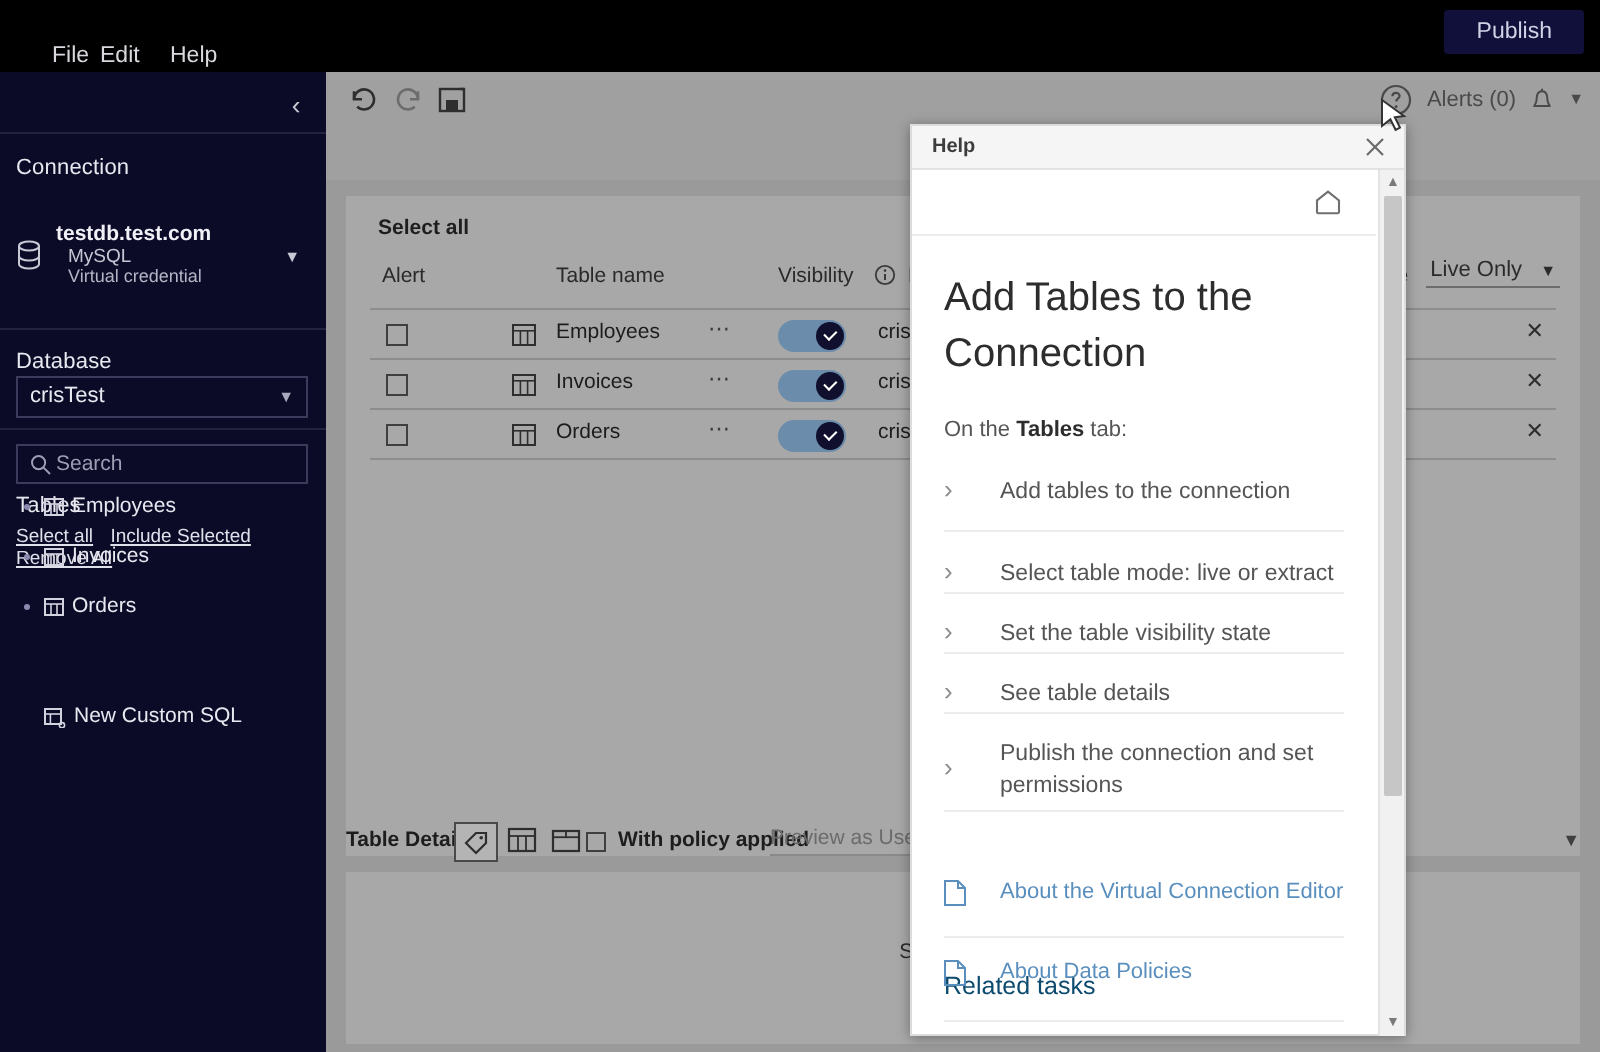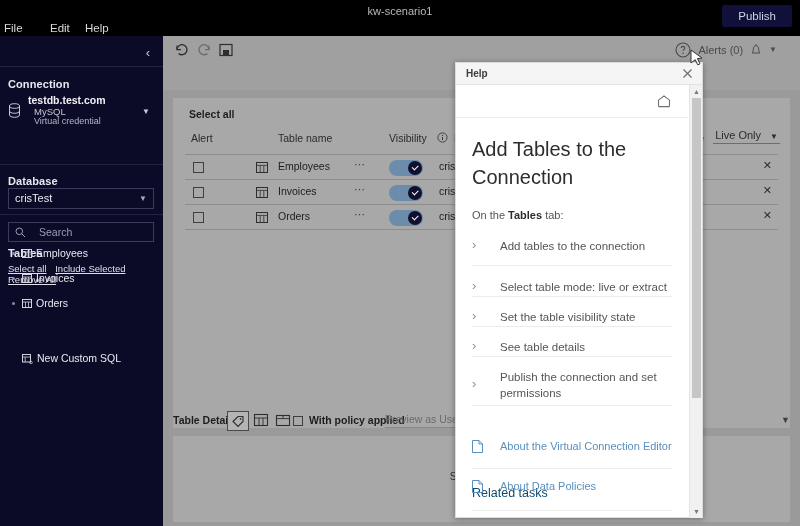--- a/index.html
+++ b/index.html
@@ -27,43 +27,43 @@
     position:absolute;top:0;font-size:11.5px;color:#d8d8de;line-height:16px;cursor:default;
   }
 
   
   .sidebar{position:absolute;left:0;top:36px;width:163px;height:490px;background:#0b0b28;color:#e6e6ee;}
   .sb-collapse{
     position:absolute;right:6px;top:8px;width:18px;height:18px;
     color:#c9c9d6;font-size:13px;line-height:18px;text-align:center;cursor:pointer;
   }
   .sb-divider{position:absolute;left:0;width:163px;height:1px;background:#23233f;}
-  .sb-label{font-size:11px;font-weight:bold;color:#e8e8f0;letter-spacing:.1px;}
+  .sb-label{font-size:11px;font-weight:normal;color:#e8e8f0;letter-spacing:.1px;}
   .conn-hdr{position:absolute;left:8px;top:42px;}
-  .conn-card{position:absolute;left:8px;top:59px;width:148px;height:34px;}
+  .conn-card{position:absolute;left:8px;top:76px;width:148px;height:34px;}
   .db-icon{position:absolute;left:0;top:8px;width:13px;height:15px;}
   .conn-name{position:absolute;left:20px;top:-1px;font-size:10.5px;font-weight:bold;color:#f0f0f6;}
   .conn-sub1{position:absolute;left:26px;top:11px;font-size:9.5px;color:#c6c6d4;}
   .conn-sub2{position:absolute;left:26px;top:21px;font-size:9px;color:#b5b5c6;}
   .conn-caret{position:absolute;right:6px;top:12px;font-size:8px;color:#c9c9d6;cursor:pointer;}
 
   .db-hdr{position:absolute;left:8px;top:139px;}
   .db-select{
     position:absolute;left:8px;top:152px;width:146px;height:21px;
     background:#0b0b28;border:1px solid #3b3b5c;color:#e9e9f1;
     font-size:11px;line-height:19px;padding:0 6px;box-sizing:border-box;cursor:pointer;
   }
   .db-select .car{position:absolute;right:6px;top:0;font-size:8px;color:#a9a9bd;}
 
   .search-box{
     position:absolute;left:8px;top:186px;width:146px;height:20px;
     background:#0b0b28;border:1px solid #3b3b5c;box-sizing:border-box;cursor:text;
   }
   .search-box .mag{position:absolute;left:6px;top:4px;width:11px;height:11px;}
-  .search-box .ph{position:absolute;left:30px;top:3px;font-size:10.5px;color:#9d9db4;}
+  .search-box .ph{position:absolute;left:19px;top:3px;font-size:10.5px;color:#9d9db4;}
 
   .tables-hdr{position:absolute;left:8px;top:211px;}
   .tbl-actions{position:absolute;left:8px;top:227px;font-size:9.5px;}
   .tbl-actions a{color:#e0e0ea;text-decoration:underline;cursor:pointer;margin-right:6px;}
 
   .tlist-item{position:absolute;left:8px;height:16px;cursor:pointer;}
   .tlist-item .dot{position:absolute;left:4px;top:6px;width:3px;height:3px;border-radius:50%;background:#8a8ab0;}
   .tlist-item .gicon{position:absolute;left:14px;top:3px;width:10px;height:9px;}
   .tlist-item .tnm{position:absolute;left:28px;top:1px;font-size:10.5px;color:#e8e8f0;white-space:nowrap;}
   .custom-sql{position:absolute;left:22px;top:315px;height:16px;cursor:pointer;}
@@ -75,21 +75,21 @@
   .main-toolbar{position:absolute;left:0;top:0;width:637px;height:27px;background:#a0a0a0;}
   .tb-ic{position:absolute;top:5px;width:18px;height:18px;cursor:pointer;}
 
   .tabs{position:absolute;left:0;top:27px;width:637px;height:27px;background:#a0a0a0;}
   .tab{
     position:absolute;top:0;height:27px;line-height:26px;font-size:11.5px;color:#3b3b3b;cursor:pointer;
   }
   .tab.active{color:#1d1d1d;}
   .tab.active:after{content:"";position:absolute;left:0;right:0;bottom:0;height:2px;background:#2b2b2b;}
 
-  .right-top{position:absolute;right:0;top:0;height:27px;display:flex;align-items:center;gap:6px;padding-right:23px;}
+  .right-top{position:absolute;right:0;top:0;height:27px;display:flex;align-items:center;gap:6px;padding-right:8px;}
   .rt-txt{font-size:11px;color:#4a4a4a;}
   .help-q{width:18px;height:18px;cursor:pointer;}
 
   .content-card{
     position:absolute;left:10px;top:62px;width:617px;height:330px;background:#a8a8a8;
   }
   .sel-all{position:absolute;left:16px;top:10px;font-size:10.5px;font-weight:bold;color:#1e1e1e;cursor:pointer;}
   .thead{position:absolute;left:0;top:30px;width:617px;height:24px;}
   .th{position:absolute;top:4px;font-size:10.5px;color:#2a2a2a;white-space:nowrap;}
   .info-i{position:absolute;top:4px;width:11px;height:11px;}
@@ -172,24 +172,23 @@
 
   
   .cursor{position:absolute;left:690px;top:49px;width:14px;height:19px;pointer-events:none;}
 </style>
 </head>
 <body>
 
 <div class="app">
 
   <div class="topbar">
-    <div class="title">kw-scenario1</div>
     <button class="publish-btn">Publish</button>
     <div class="menubar">
-      <div class="mi" style="left:4px">File</div>
+      <div class="mi" style="left:26px">File</div>
       <div class="mi" style="left:50px">Edit</div>
       <div class="mi" style="left:85px">Help</div>
     </div>
   </div>
 
   <div class="sidebar">
     <div class="sb-collapse">‹</div>
     <div class="sb-divider" style="top:30px"></div>
 
     <div class="conn-hdr sb-label">Connection</div>

